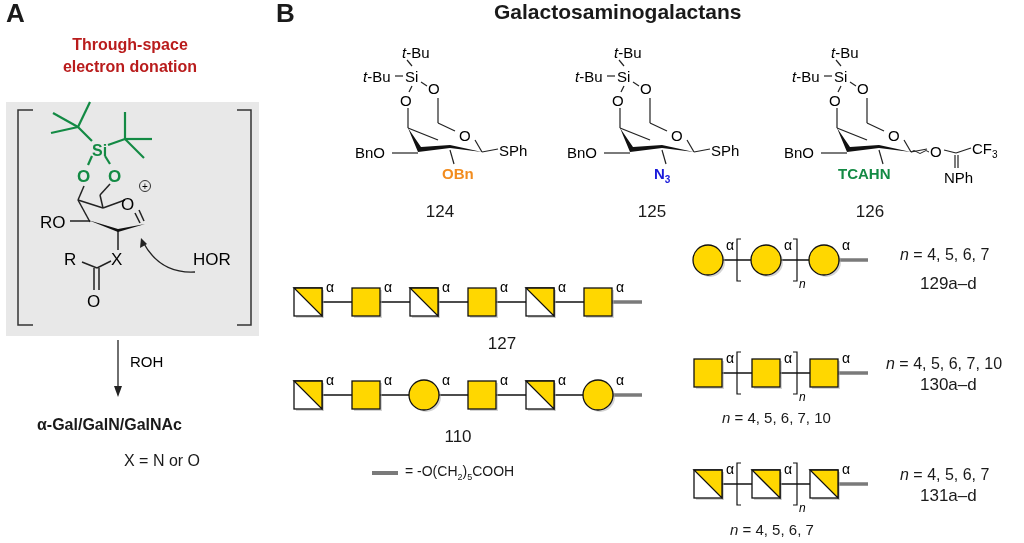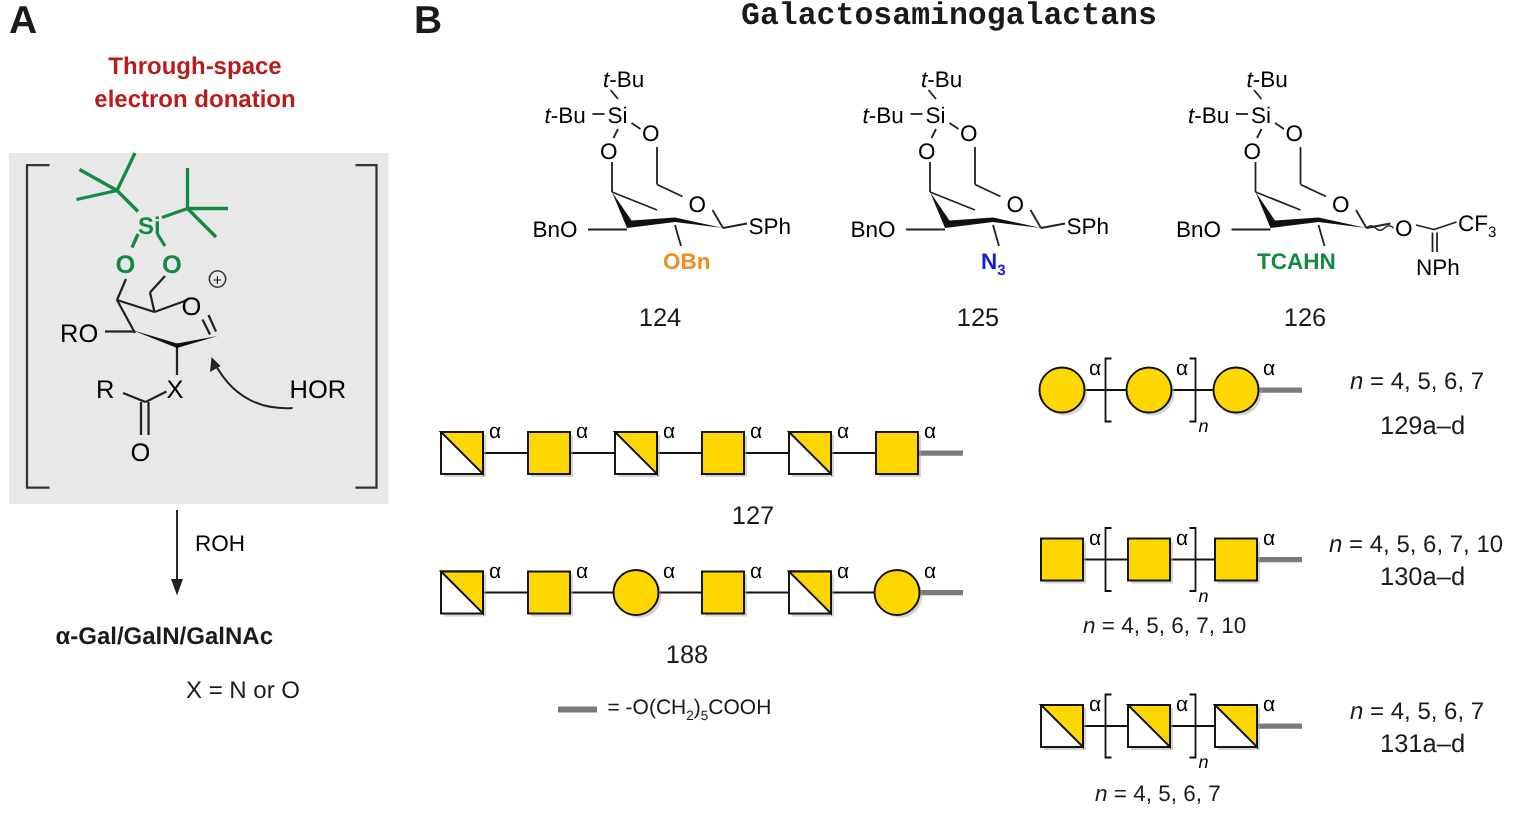--- a/index.html
+++ b/index.html
@@ -1,20 +1,20 @@
 <!DOCTYPE html>
 <html><head>
 <meta charset="utf-8">
 <style>
   html, body { margin:0; padding:0; background:#ffffff; }
   body { width:1024px; height:543px; position:relative; overflow:hidden;
          font-family:"Liberation Sans", sans-serif; color:#1a1a1a; }
   .abs { position:absolute; }
   .panel-label { font-weight:bold; font-size:26px; }
-  .title { font-weight:bold; font-size:21px;font-family:Liberation Mono, monospace; }
+  .title { font-weight:bold; font-size:21px; }
   .green { color:#b91c1c; }
   .bold { font-weight:bold; }
   .cmpd { font-weight:normal; font-size:17px; text-align:center; }
   .txt { font-size:15px;margin-left:47px; }
   svg { position:absolute; left:0; top:0; overflow:visible; }
   svg text { font-family:"Liberation Sans", sans-serif; }
 </style>
 </head>
 <body>
 
@@ -269,21 +269,21 @@
       <path d="M752 470 L780 470 L780 498 Z" fill="#ffd700" stroke="#111" stroke-width="1.3"></path>
       <text x="784" y="474" font-size="14">α</text>
       <rect x="812" y="472" width="28" height="28" fill="#aaa" opacity="0.5"></rect>
       <rect x="810" y="470" width="28" height="28" fill="#fff" stroke="#111" stroke-width="1.3"></rect>
       <path d="M810 470 L838 470 L838 498 Z" fill="#ffd700" stroke="#111" stroke-width="1.3"></path>
       <text x="842" y="474" font-size="14">α</text>
     </g>
   </svg>
 
 <div class="abs cmpd" style="left:438px;top:334px;width:40px;margin-left:44px;">127</div>
-<div class="abs cmpd" style="left:438px;top:427px;width:40px;">188</div>
+<div class="abs cmpd" style="left:438px;top:427px;width:40px;">110</div>
 
 <div class="abs" style="left:372px;top:471px;width:26px;height:4px;background:#7a7a7a;"></div>
 <div class="abs" style="left:405px;top:463px;font-size:14px;">= -O(CH<sub style="font-size:9px">2</sub>)<sub style="font-size:9px">5</sub>COOH</div>
 
 <div class="abs" style="left:900px;top:246px;font-size:16px;"><i>n</i> = 4, 5, 6, 7</div>
 <div class="abs cmpd" style="left:920px;top:274px;">129a–d</div>
 
 <div class="abs" style="left:886px;top:355px;font-size:16px;"><i>n</i> = 4, 5, 6, 7, 10</div>
 <div class="abs cmpd" style="left:920px;top:375px;">130a–d</div>
 <div class="abs" style="left:722px;top:409px;font-size:15px;"><i>n</i> = 4, 5, 6, 7, 10</div>

